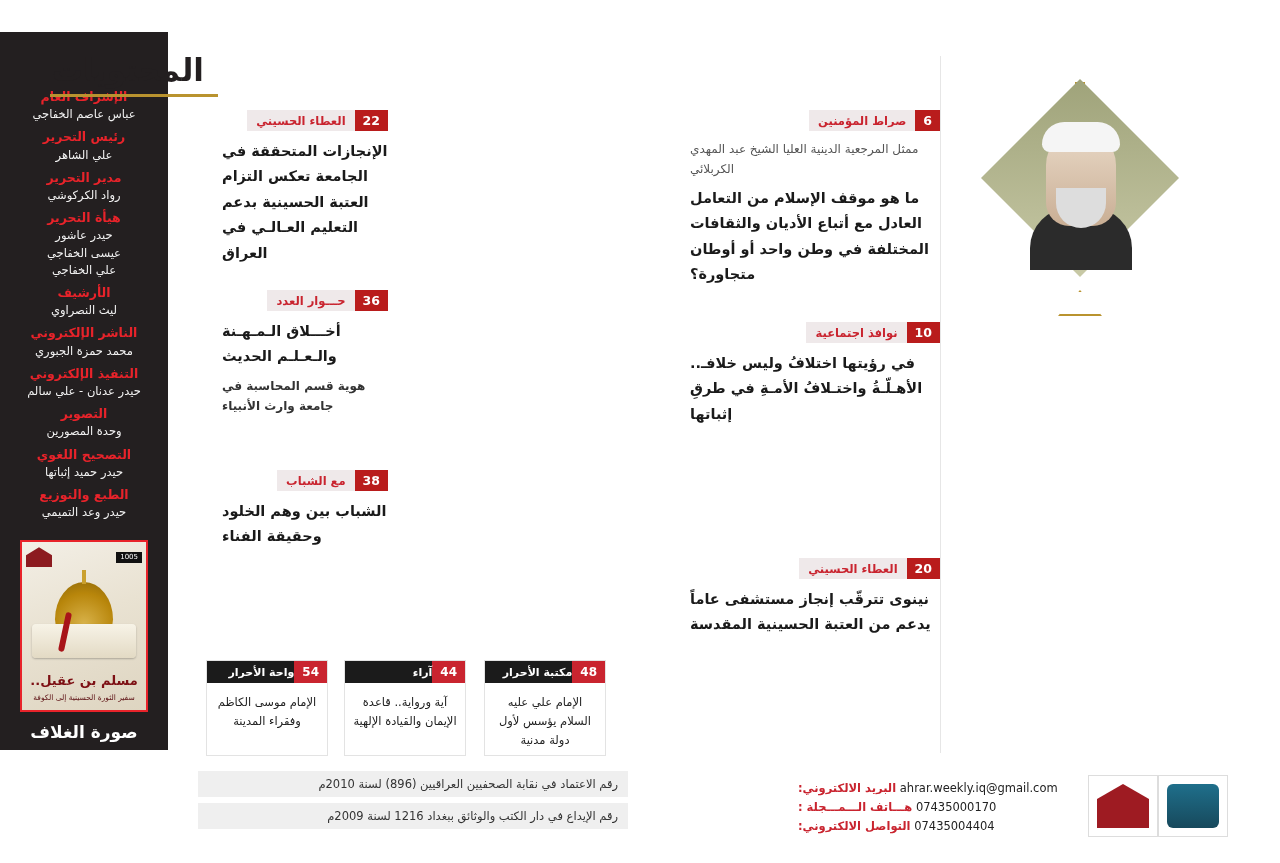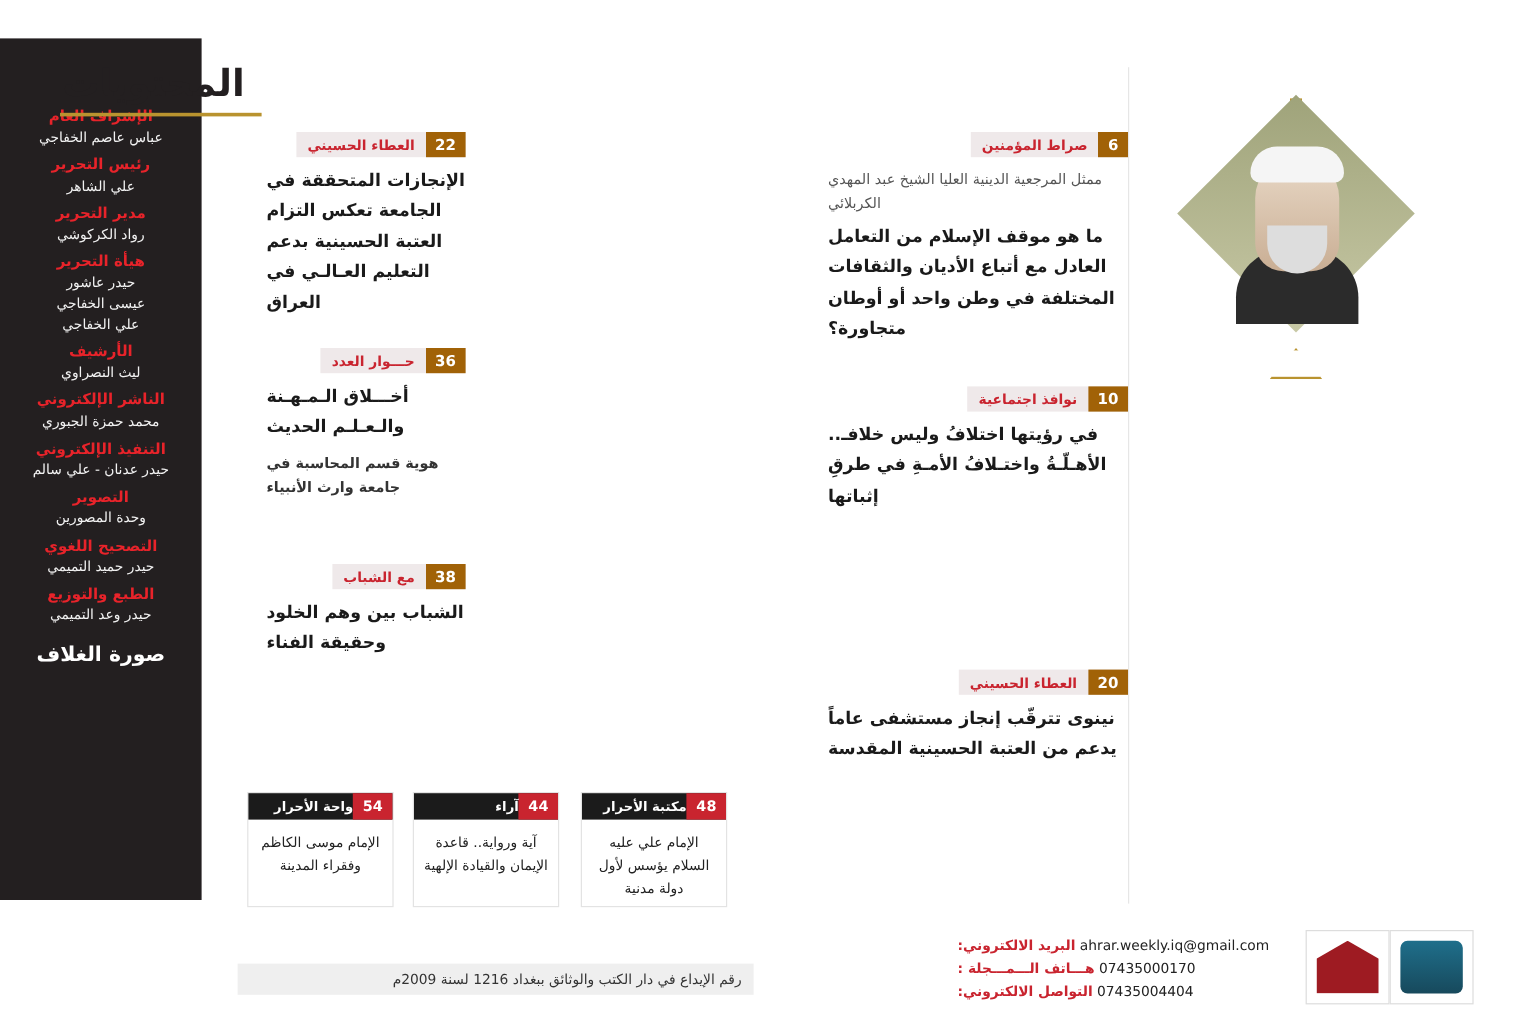--- a/index.html
+++ b/index.html
@@ -96,21 +96,21 @@
     background: #b9932f;
   }
 
   
   .entry { position: absolute; }
   .tag {
     display: flex; align-items: center; height: 21px;
     background: #efe9ea; width: max-content;
   }
   .tag .num {
-    background: #a16207; color:#fff; font-size: 12.5px; font-weight: bold;
+    background: #b91c1c; color:#fff; font-size: 12.5px; font-weight: bold;
     padding: 0 8px; height: 21px; display:flex; align-items:center;
   }
   .tag .lbl {
     color:#c9242f; font-size: 11.5px; font-weight:bold;
     padding: 0 9px;
   }
   .entry-body { margin-top: 8px; text-align: left; }
   .ttl {
     color:#1a1a1a; font-size: 14.5px; font-weight: bold; line-height: 1.75;
   }
@@ -246,27 +246,38 @@
       <div class="credit-group">
         <div class="credit-role">التنفيذ الإلكتروني</div>
         <div class="credit-name">حيدر عدنان - علي سالم</div>
       </div>
       <div class="credit-group">
         <div class="credit-role">التصوير</div>
         <div class="credit-name">وحدة المصورين</div>
       </div>
       <div class="credit-group">
         <div class="credit-role">التصحيح اللغوي</div>
-        <div class="credit-name">حيدر حميد التميمي</div>
+        <div class="credit-name">حيدر حميد إثباتها</div>
       </div>
       <div class="credit-group">
         <div class="credit-role">الطبع والتوزيع</div>
         <div class="credit-name">حيدر وعد التميمي</div>
       </div>
 
+      <div class="cover-wrap">
+        <div class="cover-top">
+          <span class="cover-badge">1005</span>
+          <span class="cover-logo"></span>
+        </div>
+        <div class="cover-dome"></div>
+        <div class="cover-scroll"></div>
+        <div class="cover-red-streak"></div>
+        <div class="cover-title">مسلم بن عقيل..</div>
+        <div class="cover-sub">سفير الثورة الحسينية إلى الكوفة</div>
+      </div>
       <div class="cover-caption">صورة الغلاف</div>
     </div>
   </div>
 
   <div class="contents-title">المحتويات</div>
   <div class="contents-rule"></div>
   <div class="divider-v"></div>
 
   <div class="portrait">
     <div class="top-orn"></div>
@@ -358,20 +369,21 @@
 
   <div class="small-card" style="top:660px; left:484px; width:122px; height:96px;">
     <div class="hdr">
       <span class="num">48</span>
       <span class="lbl">مكتبة الأحرار</span>
     </div>
     <div class="txt">الإمام علي عليه السلام يؤسس لأول دولة مدنية</div>
   </div>
 
   <div class="footer-left">
+    <div class="footer-line">رقم الاعتماد في نقابة الصحفيين العراقيين (896) لسنة 2010م</div>
     <div class="footer-line">رقم الإيداع في دار الكتب والوثائق ببغداد 1216 لسنة 2009م</div>
   </div>
 
   <div class="footer-right">
     <div class="logo-box logo-atabah">
         <span class="shape"></span>
       </div>
     <div class="logo-box logo-ahrar">
         <span class="shape"></span>
       </div>

